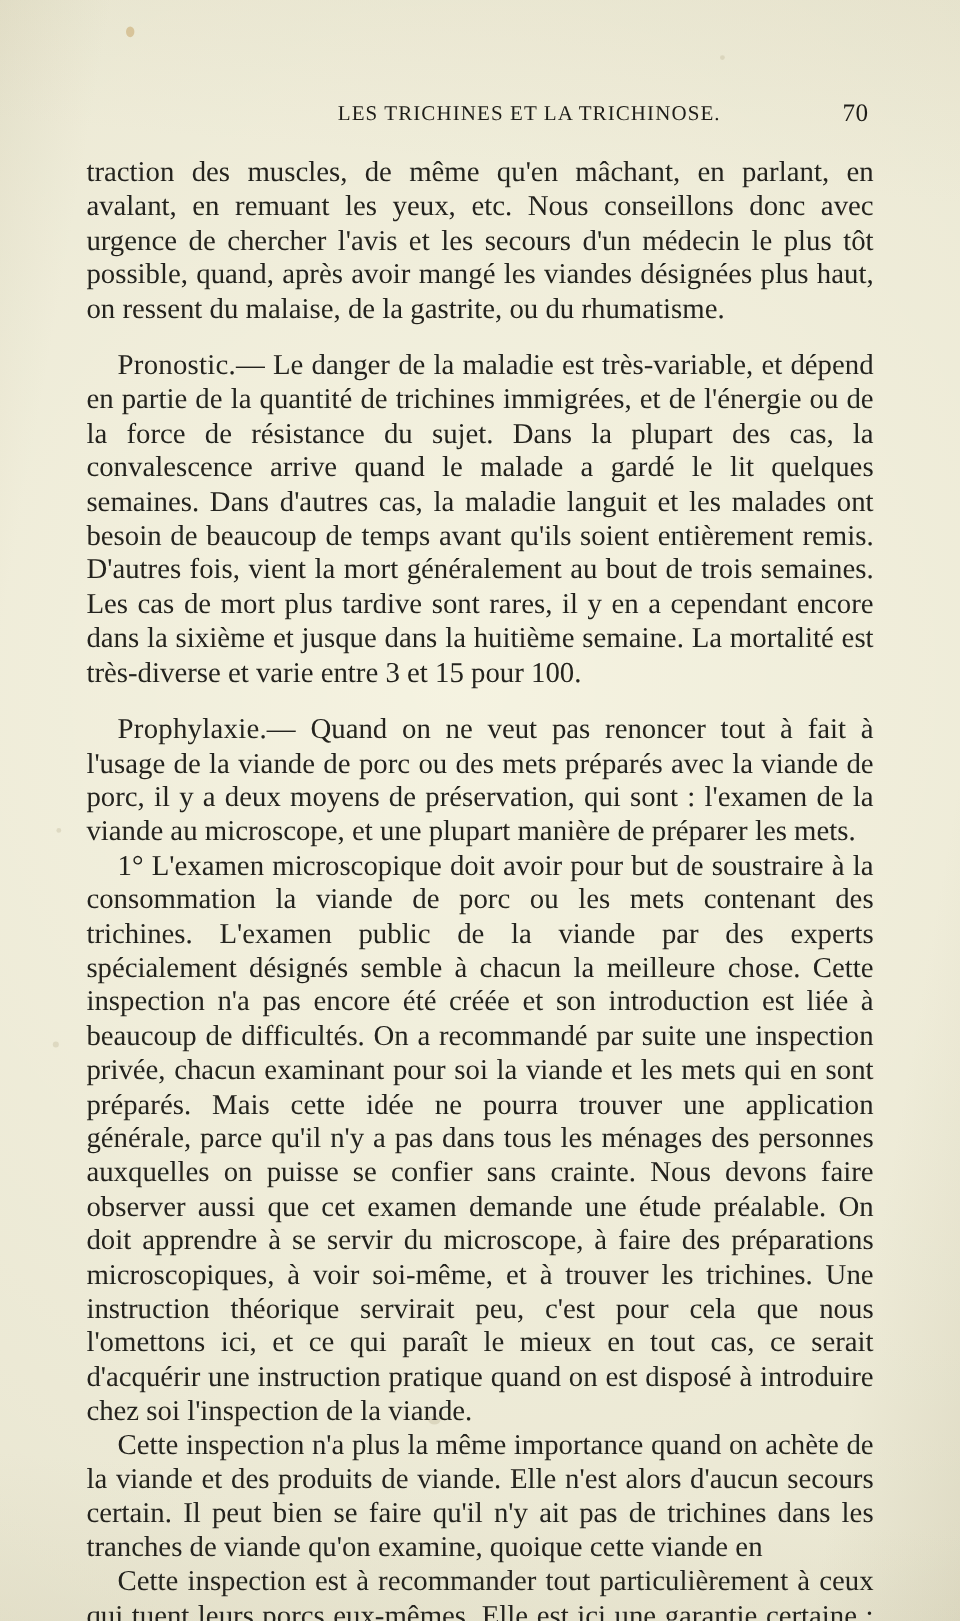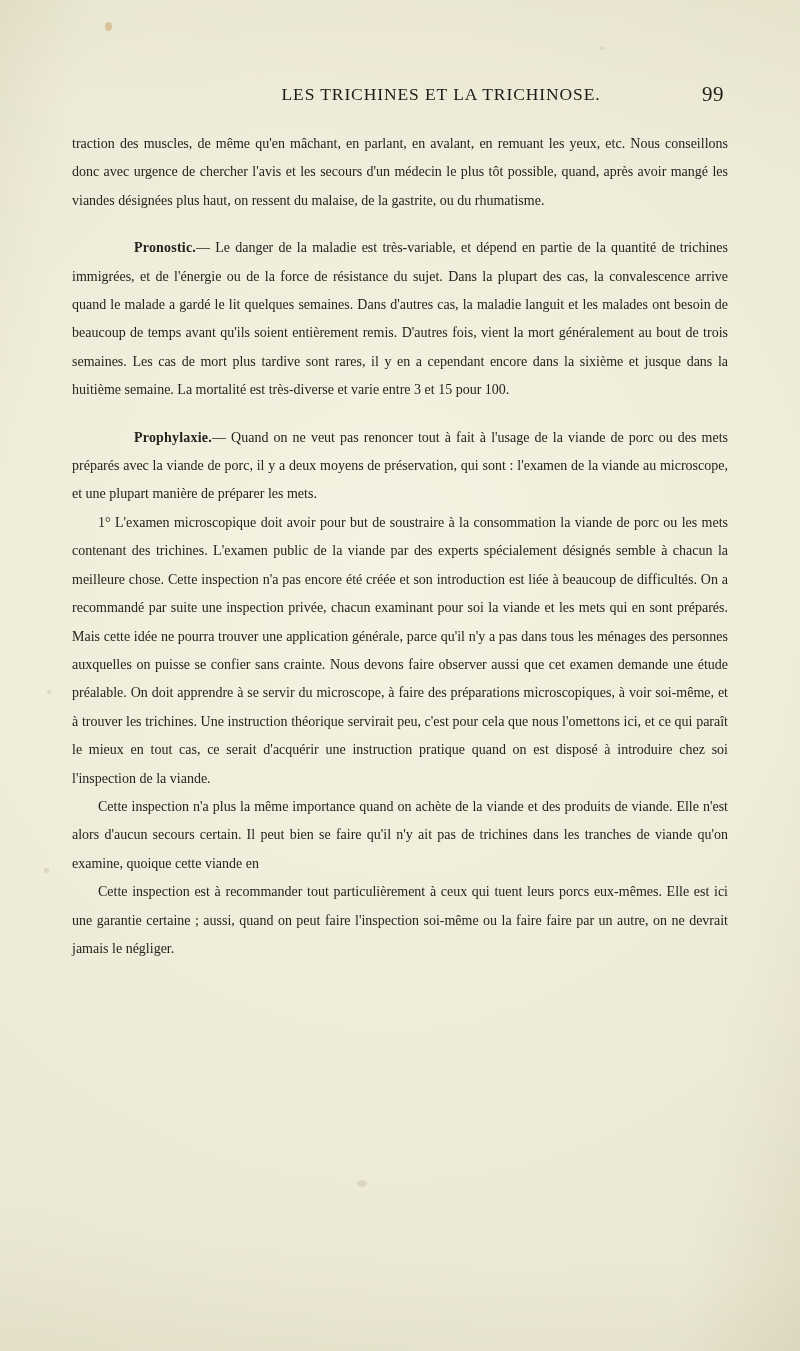--- a/index.html
+++ b/index.html
@@ -72,57 +72,56 @@
     position: absolute;
     right: 4px;
     top: -2px;
     font-size: 21px;
     color: #1d1c18;
     letter-spacing: 0.5px;
   }
 
   p.para {
     margin: 0;
-    font-size: 14px;
+    font-size: 24px;
     line-height: 28.4px;
     text-align: justify;
     text-justify: inter-word;
     text-indent: 26px;
     color: #24231e;
     hyphens: none;
   }
   p.para.noindent { text-indent: 0; }
 
   p.block-gap { margin-top: 19px; }
 
   .runin {
-    font-weight: bold;
+    font-weight: normal;
     letter-spacing: 0.2px;
-    margin-left: 36px;
   }
   .dash { letter-spacing: 0; }
 
   .numbered { font-variant-numeric: lining-nums; }
 </style>
 </head>
 <body>
 
 <div class="paper"></div>
 <span class="speck" style="left:105px;top:22px;width:7px;height:9px;background:#c09a55;opacity:.45;"></span>
 <span class="speck" style="left:357px;top:1180px;width:10px;height:7px;"></span>
 <span class="speck" style="left:600px;top:46px;width:4px;height:4px;"></span>
 <span class="speck" style="left:47px;top:690px;width:4px;height:4px;"></span>
 <span class="speck" style="left:44px;top:868px;width:5px;height:5px;"></span>
 
 <div class="page">
   <div class="content">
 
     <div class="runhead">
       <div class="runhead-title">Les trichines et la trichinose.</div>
-      <div class="runhead-folio">99</div>
+      <div class="runhead-folio">70</div>
     </div>
 
     <p class="para noindent">
       <span>traction des muscles, de même qu'en mâchant, en parlant, en avalant, en remuant les yeux, etc. Nous conseillons donc avec urgence de chercher l'avis et les secours d'un médecin le plus tôt possible, quand, après avoir mangé les viandes désignées plus haut, on ressent du malaise, de la gastrite, ou du rhumatisme.</span>
     </p>
 
     <p class="para block-gap">
       <span class="runin">Pronostic.</span><span class="dash">—</span>
       <span>Le danger de la maladie est très-variable, et dépend en partie de la quantité de trichines immigrées, et de l'énergie ou de la force de résistance du sujet. Dans la plupart des cas, la convalescence arrive quand le malade a gardé le lit quelques semaines. Dans d'autres cas, la maladie languit et les malades ont besoin de beaucoup de temps avant qu'ils soient entièrement remis. D'autres fois, vient la mort généralement au bout de trois semaines. Les cas de mort plus tardive sont rares, il y en a cependant encore dans la sixième et jusque dans la huitième semaine. La mortalité est très-diverse et varie entre 3 et 15 pour 100.</span>
     </p>

